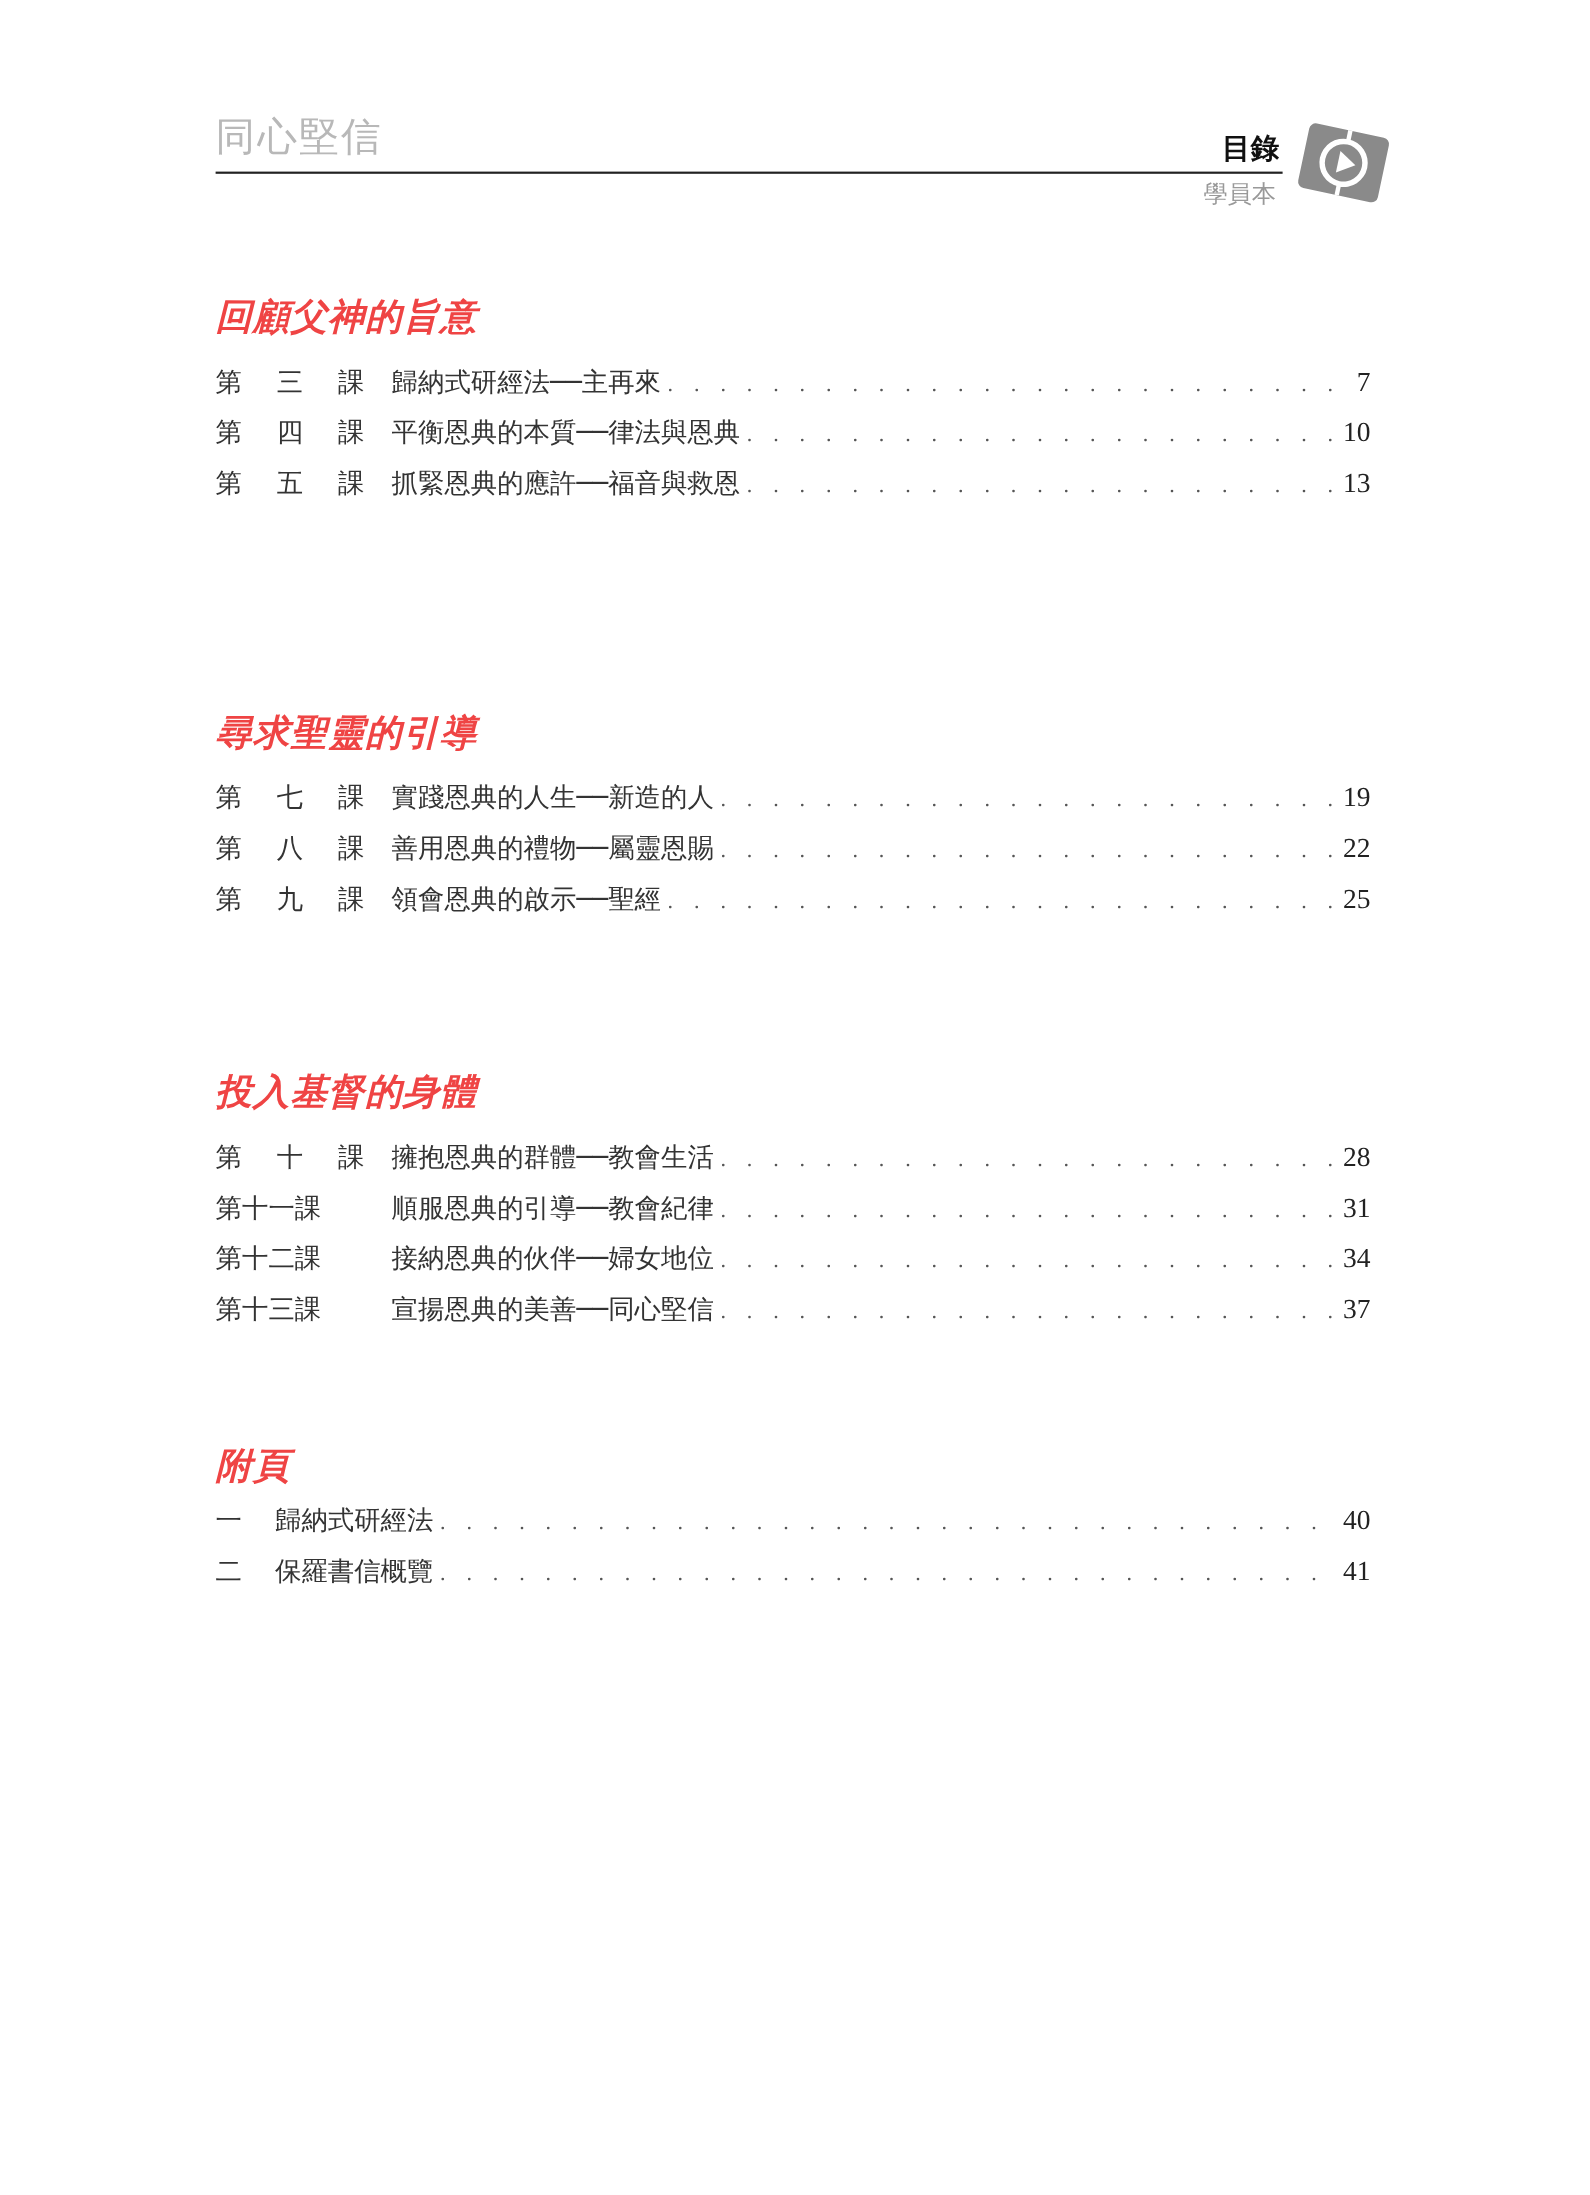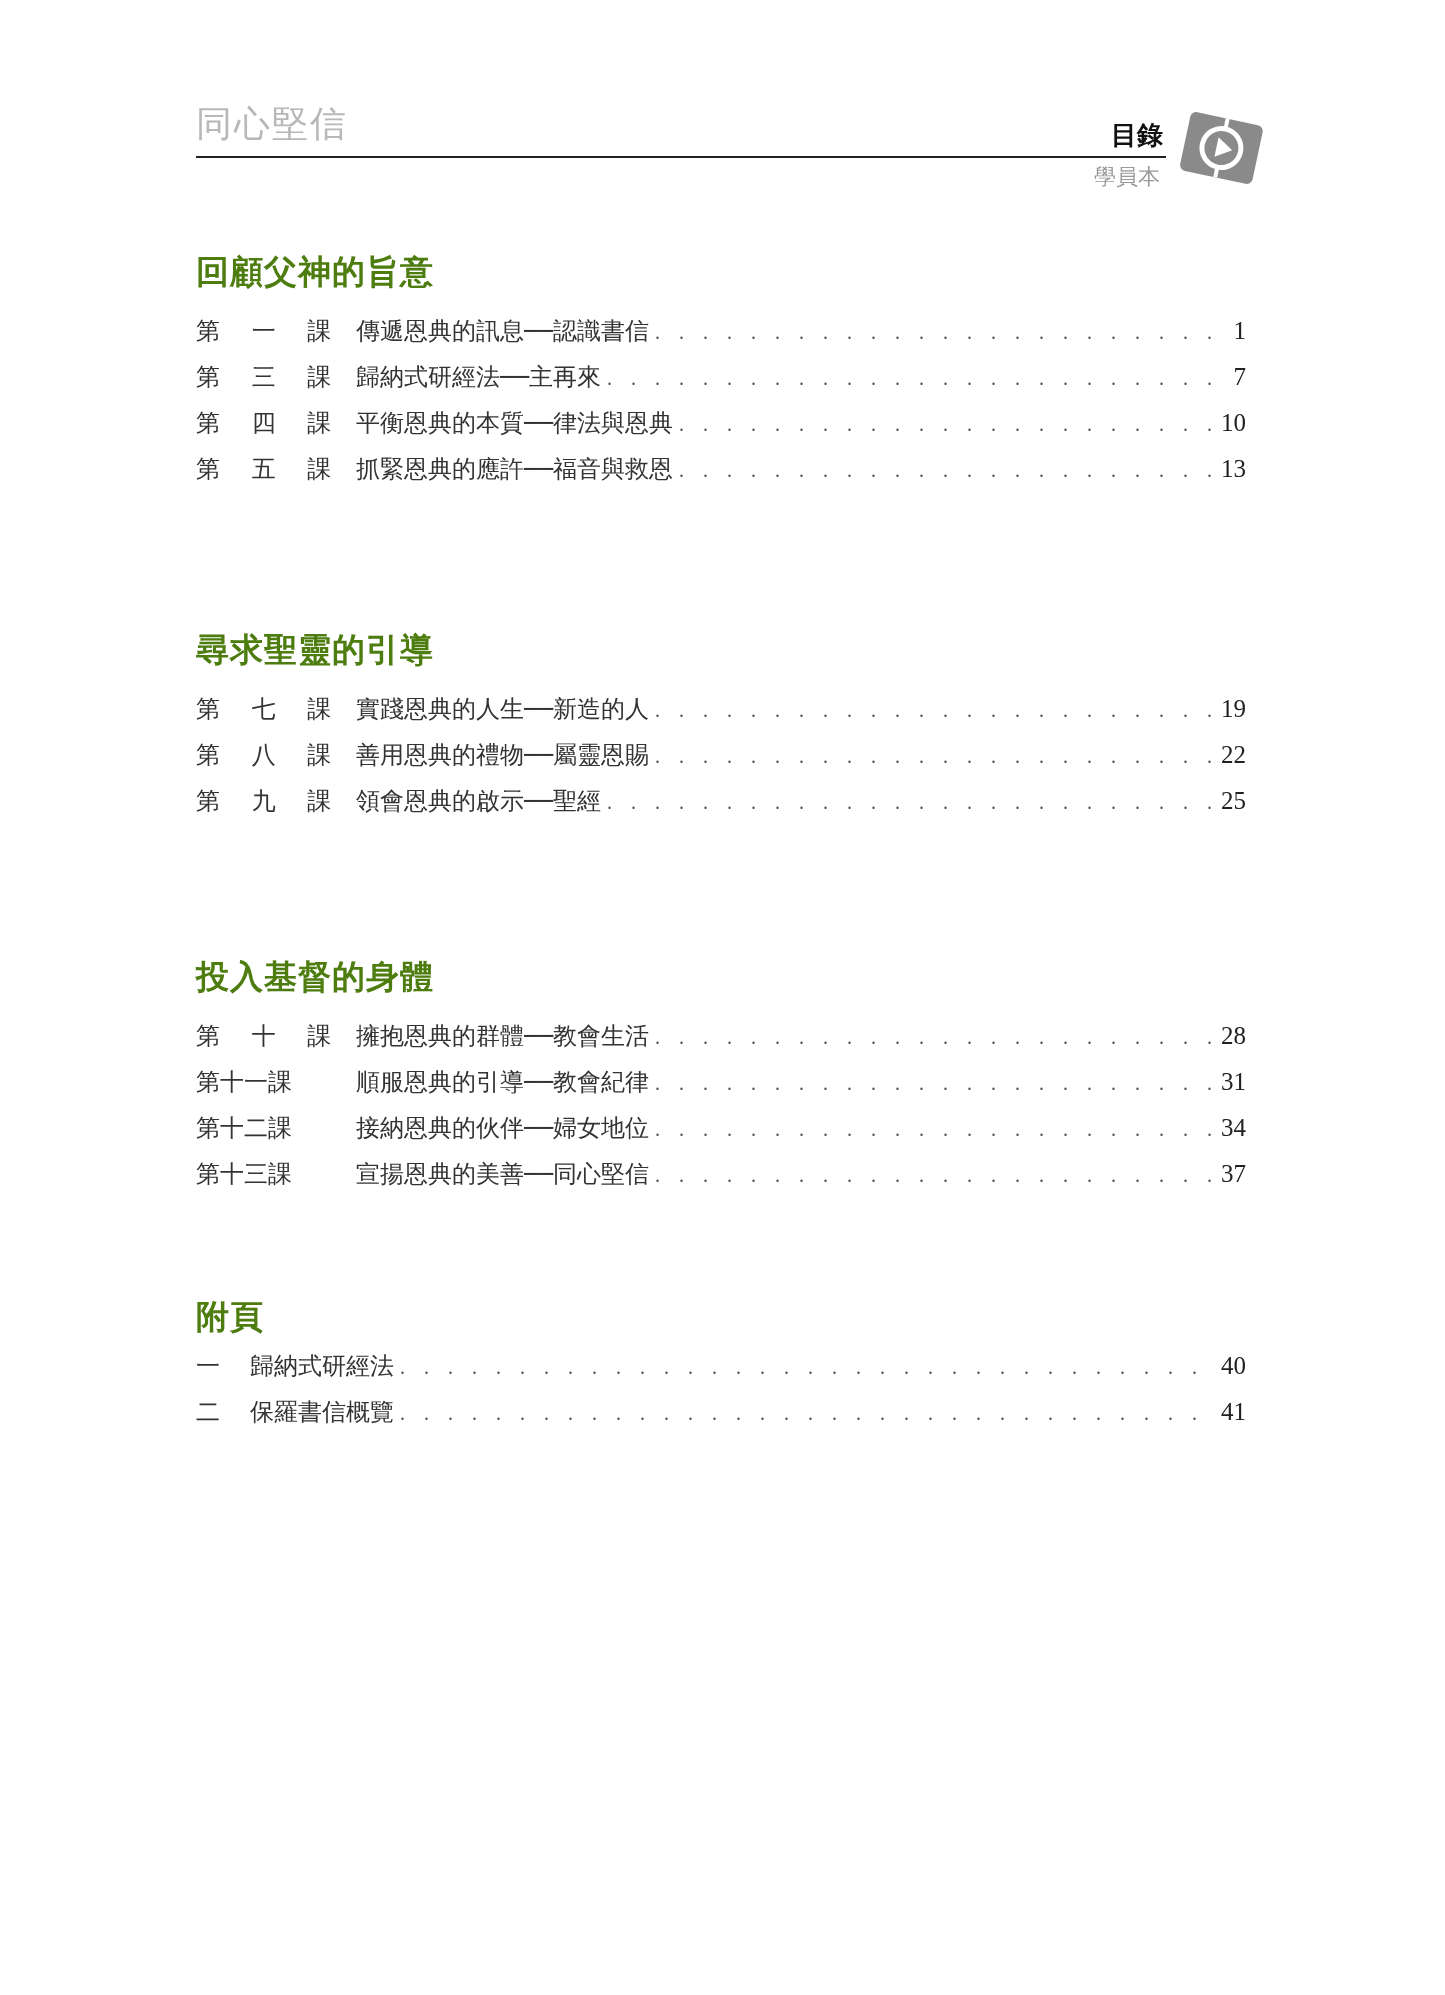--- a/index.html
+++ b/index.html
@@ -5,21 +5,21 @@
   html, body { margin: 0; padding: 0; background: #ffffff; }
   body { width: 1445px; height: 1995px; position: relative; overflow: hidden;
          font-family: "DejaVu Sans", sans-serif; color: #333; }
   .header-brand { position: absolute; left: 196px; top: 100px; font-family: "DejaVu Serif", serif;
                   font-size: 36px; color: #b8b8b8; letter-spacing: 2px; }
   .header-rule { position: absolute; left: 196px; top: 156px; width: 970px; height: 2px; background: #222; }
   .header-title { position: absolute; right: 282px; top: 118px; font-size: 26px; color: #111; font-weight: bold; }
   .header-sub { position: absolute; right: 285px; top: 162px; font-size: 22px; color: #999; text-align: center; }
   .logo { position: absolute; left: 1176px; top: 110px; width: 90px; height: 80px; }
   .section { position: absolute; left: 196px; width: 1050px; }
-  .section-title { font-size: 33px; font-weight: bold; color: #4d7c0f; margin: 0 0 20px 0; letter-spacing: 1px; }
+  .section-title { font-size: 33px; font-weight: bold; color: #ef4444; margin: 16px 0 20px 0; letter-spacing: 1px; font-style: italic; }
   .entry { display: flex; align-items: baseline; height: 46px; font-size: 24px; color: #333; }
   .entry .num { width: 160px; letter-spacing: 12px; white-space: nowrap; }
   .entry .num.tight { letter-spacing: 0; }
   .entry .title { white-space: nowrap; }
   .entry .dots { flex: 1; overflow: hidden; white-space: nowrap; margin: 0 6px; color: #555;
                  font-family: "Liberation Serif", serif; letter-spacing: 7px; font-size: 20px; }
   .entry .dots::before { content: ". . . . . . . . . . . . . . . . . . . . . . . . . . . . . . . . . . . . . . . . . . . . . . . . . . . . . . . . . . . . . . . . . . . . . . . . . . . . . . ."; }
   .entry .page { font-family: "Liberation Serif", serif; font-size: 25px; color: #222; min-width: 10px; text-align: right; }
   .appendix .num { width: 54px; letter-spacing: 0; }
 </style>
@@ -38,26 +38,20 @@
       <circle cx="45" cy="38" r="17" fill="#8a8a8a"></circle>
       <rect x="43" y="8" width="4" height="12" fill="#fff"></rect>
       <rect x="43" y="56" width="4" height="12" fill="#fff"></rect>
       <polygon points="40,28 40,48 56,38" fill="#fff"></polygon>
     </g>
   </svg>
 </div>
 
 <div class="section" style="top:250px;">
   <div class="section-title">回顧父神的旨意</div>
-  <div class="entry">
-    <span class="num">第 一 課</span>
-    <span class="title">傳遞恩典的訊息──認識書信</span>
-    <span class="dots"></span>
-    <span class="page">1</span>
-  </div>
   <div class="entry">
     <span class="num">第 三 課</span>
     <span class="title">歸納式研經法──主再來</span>
     <span class="dots"></span>
     <span class="page">7</span>
   </div>
   <div class="entry">
     <span class="num">第 四 課</span>
     <span class="title">平衡恩典的本質──律法與恩典</span>
     <span class="dots"></span>

